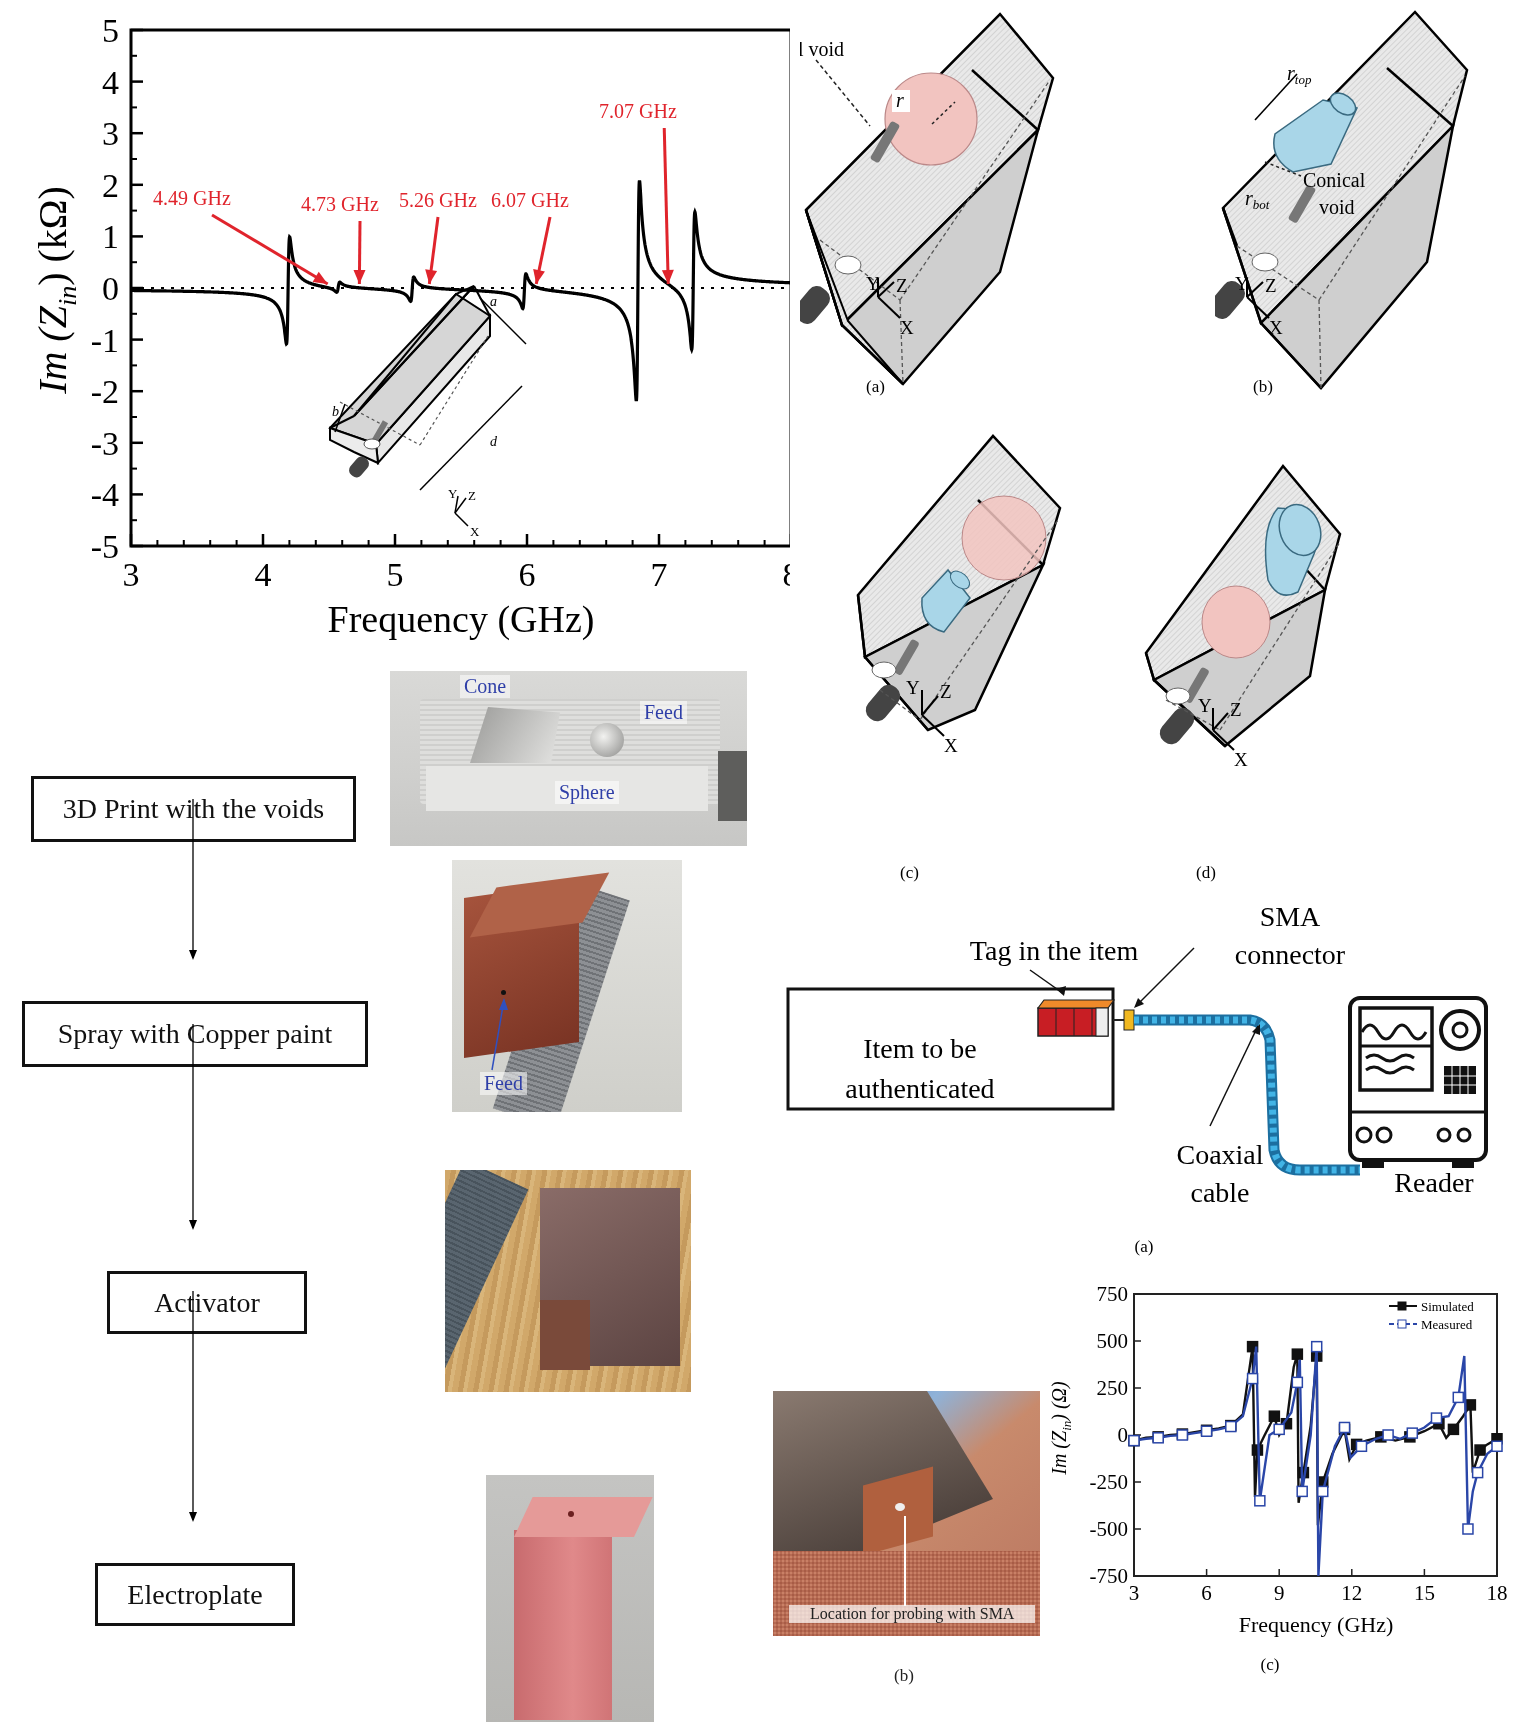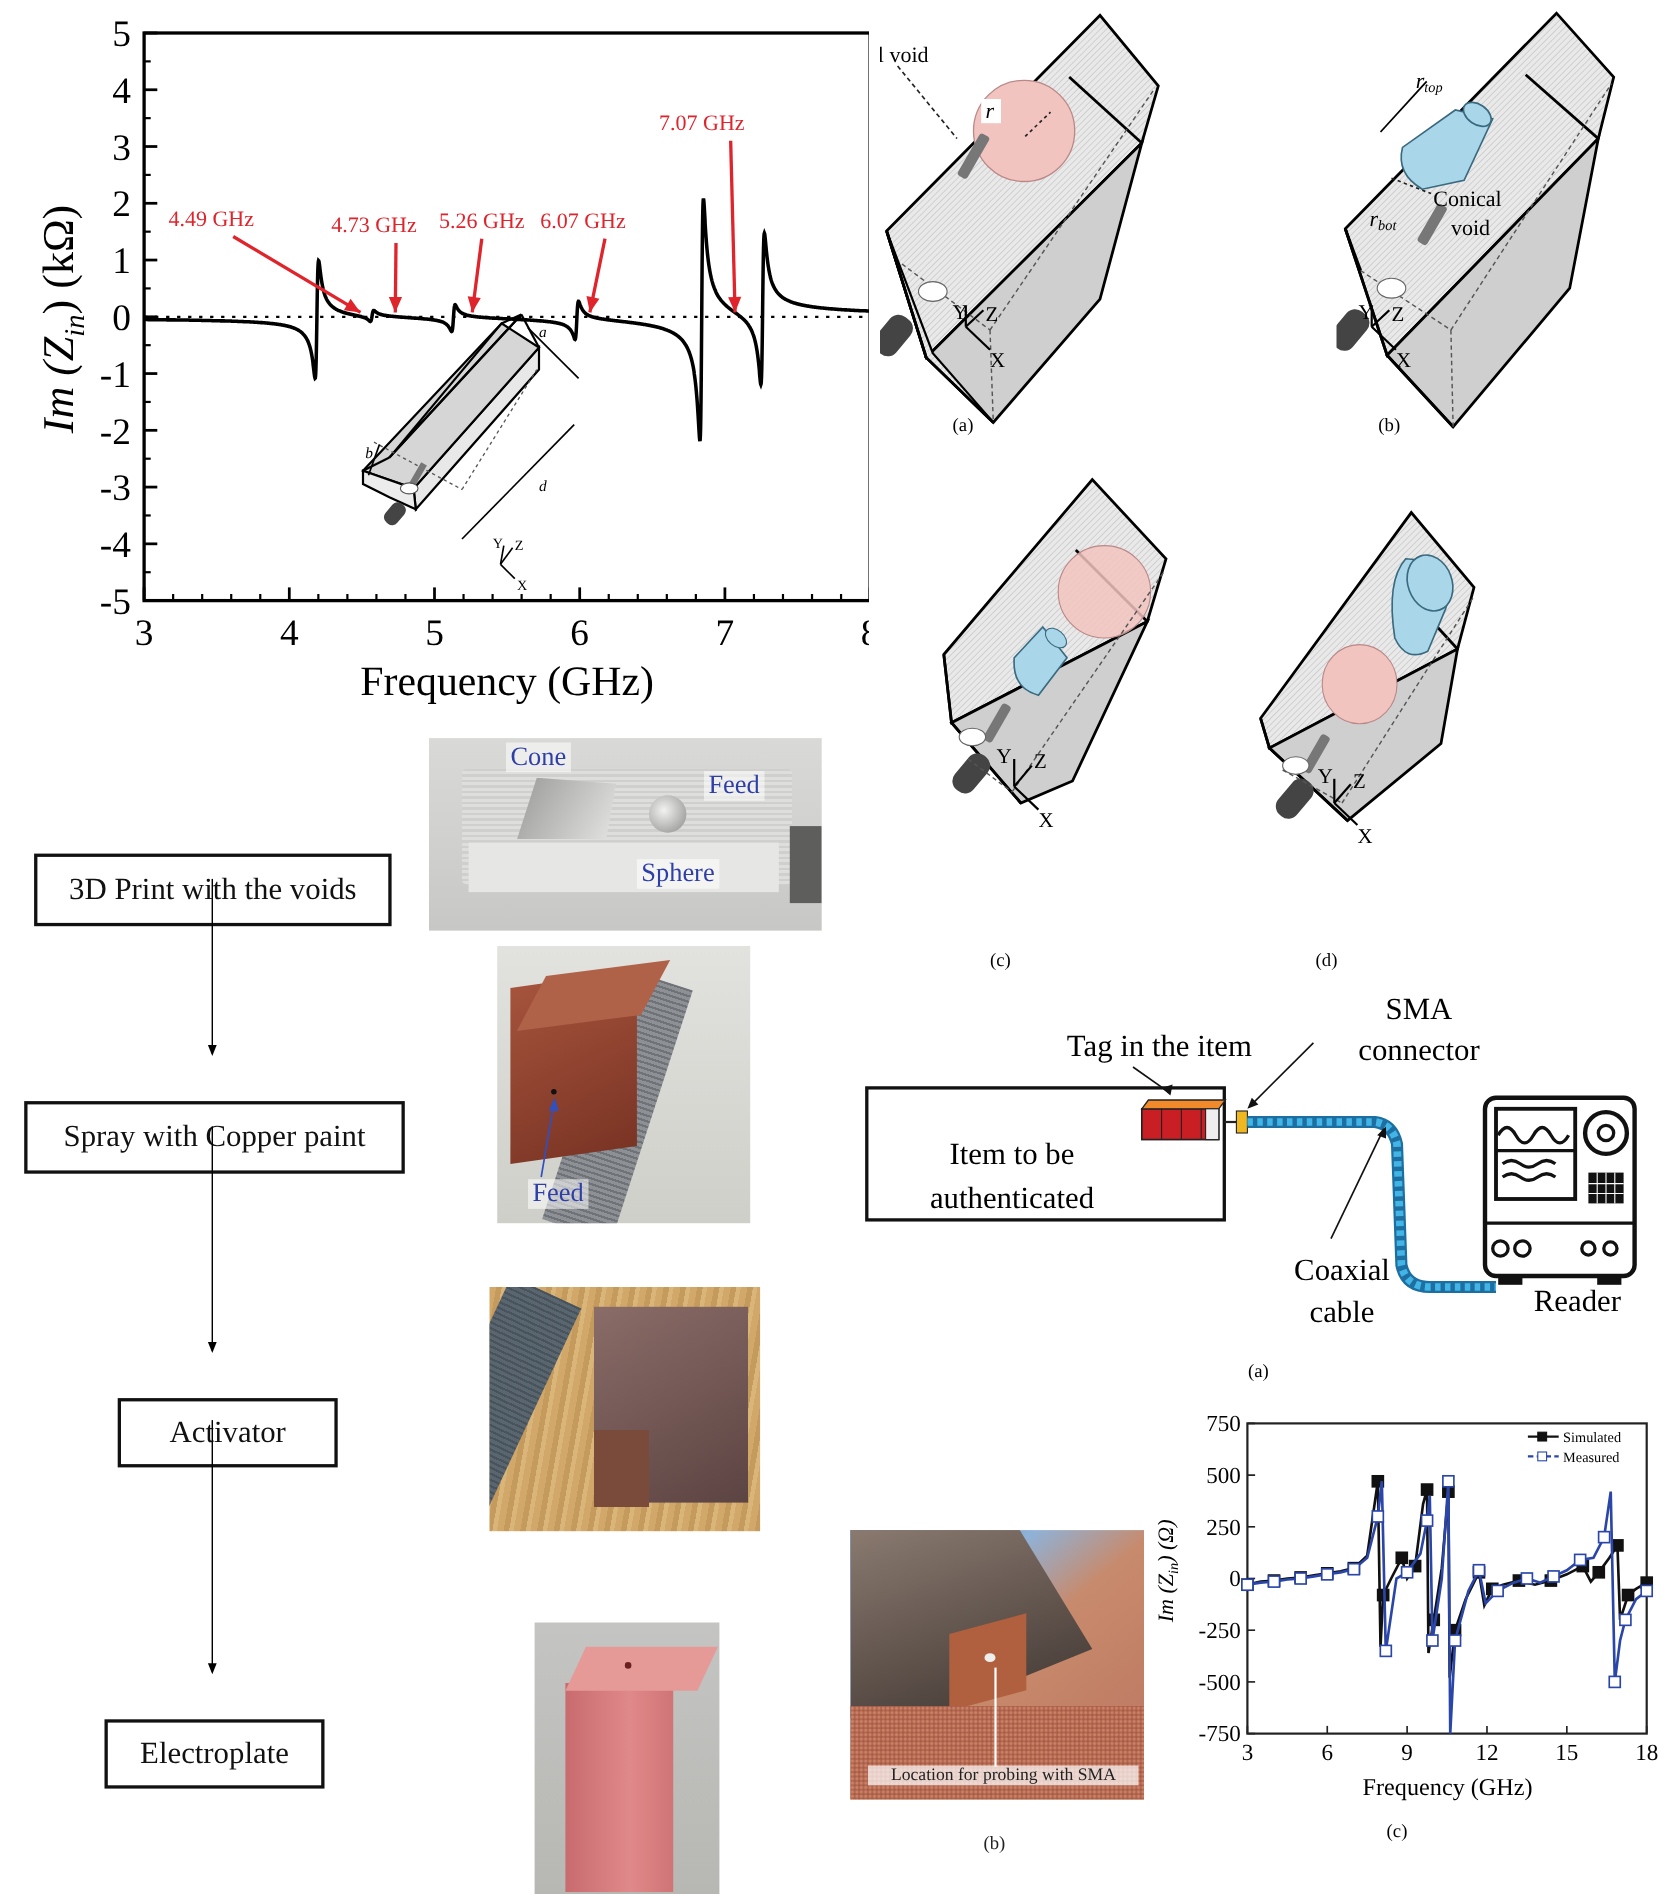--- a/index.html
+++ b/index.html
@@ -4,21 +4,21 @@
 <style>
   html, body { margin:0; padding:0; background:#ffffff; }
   body { width:1527px; height:1722px; position:relative; overflow:hidden;
          font-family:"Liberation Serif", "DejaVu Serif", serif; color:#111; }
   .abs { position:absolute; }
   svg text { font-family:"Liberation Serif", "DejaVu Serif", serif; }
   .caption { position:absolute; font-size:17px; color:#222; text-align:center; width:60px; }
   .flow-box { position:absolute; border:3px solid #111; background:#fff; display:flex;
               align-items:center; justify-content:center; font-size:28px; white-space:nowrap;margin-top:40px; }
   .photo { position:absolute; overflow:hidden; }
-  .photo-label { position:absolute; color:#2f3fa8; font-size:24px; background:rgba(255,255,255,0.55); padding:0 4px; }
+  .photo-label { position:absolute; color:#2f3fa8; font-size:20px; background:rgba(255,255,255,0.55); padding:0 4px; }
 </style>
 </head>
 <body>
 
 <svg class="abs" style="left:0;top:0" width="790" height="650" viewBox="0 0 790 650">
   <g id="main-chart-layer">
       <rect x="131" y="30" width="660" height="516" fill="none" stroke="#000" stroke-width="3"></rect>
       <line x1="131" y1="546" x2="131" y2="534" stroke="#000" stroke-width="2.5"></line>
       <text x="131" y="586" text-anchor="middle" font-size="34">3</text>
       <line x1="157.40000000000003" y1="546" x2="157.40000000000003" y2="540" stroke="#000" stroke-width="2"></line>
@@ -288,21 +288,21 @@
 </div>
 
 <div class="photo" style="left:390px;top:671px;width:357px;height:175px;background:linear-gradient(180deg,#d9d9d7 0%,#cfcfcd 60%,#c7c7c5 100%);">
   <div class="abs" style="left:30px;top:28px;width:300px;height:105px;background:repeating-linear-gradient(0deg,#dededc 0 3px,#cfcfcd 3px 5px);border-radius:4px;"></div>
   <div class="abs" style="left:36px;top:95px;width:282px;height:45px;background:#e6e6e4;"></div>
   <div class="abs" style="left:80px;top:36px;width:90px;height:56px;background:linear-gradient(120deg,#9a9a98,#e4e4e2);clip-path:polygon(0 100%,20% 0,100% 10%,90% 100%);"></div>
   <div class="abs" style="left:200px;top:52px;width:34px;height:34px;border-radius:50%;background:radial-gradient(circle at 40% 40%,#f2f2f0,#8a8a88);"></div>
   <div class="abs" style="left:328px;top:80px;width:29px;height:70px;background:#5e5e5c;"></div>
   <span class="photo-label" style="left:70px;top:4px;">Cone</span>
   <span class="photo-label" style="left:250px;top:30px;">Feed</span>
-  <span class="photo-label" style="left:165px;top:110px;margin-left:24px;">Sphere</span>
+  <span class="photo-label" style="left:165px;top:110px;">Sphere</span>
 </div>
 
 <div class="photo" style="left:452px;top:860px;width:230px;height:252px;background:linear-gradient(180deg,#e2e2de,#cfcfca);">
   <div class="abs" style="left:115px;top:20px;width:66px;height:240px;background:repeating-linear-gradient(0deg,#8d9094 0 3px,#6f7276 3px 5px);transform:rotate(18deg);transform-origin:top left;"></div>
   <div class="abs" style="left:12px;top:30px;width:115px;height:160px;background:linear-gradient(160deg,#a5533c,#7a3424);transform:skewY(-8deg);"></div>
   <div class="abs" style="left:35px;top:20px;width:105px;height:50px;background:#b06248;transform:skewX(-28deg) skewY(-8deg);"></div>
   <div class="abs" style="left:49px;top:130px;width:5px;height:5px;border-radius:50%;background:#111;"></div>
   <span class="photo-label" style="left:28px;top:212px;">Feed</span>
   <svg class="abs" style="left:0;top:0" width="230" height="252">
       <line x1="52" y1="140" x2="40" y2="210" stroke="#3050c0" stroke-width="1.5"></line>

